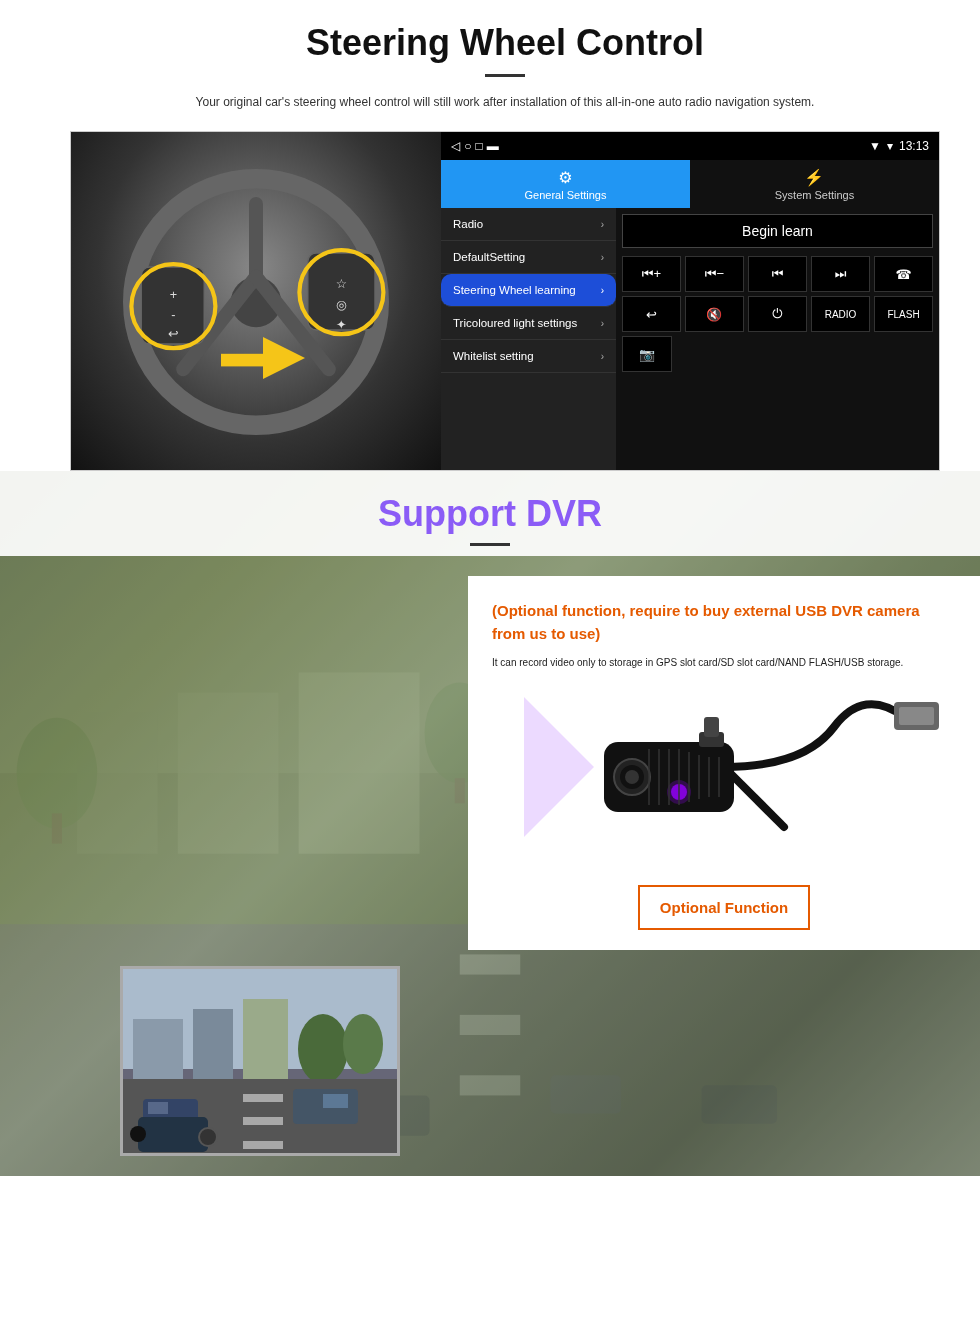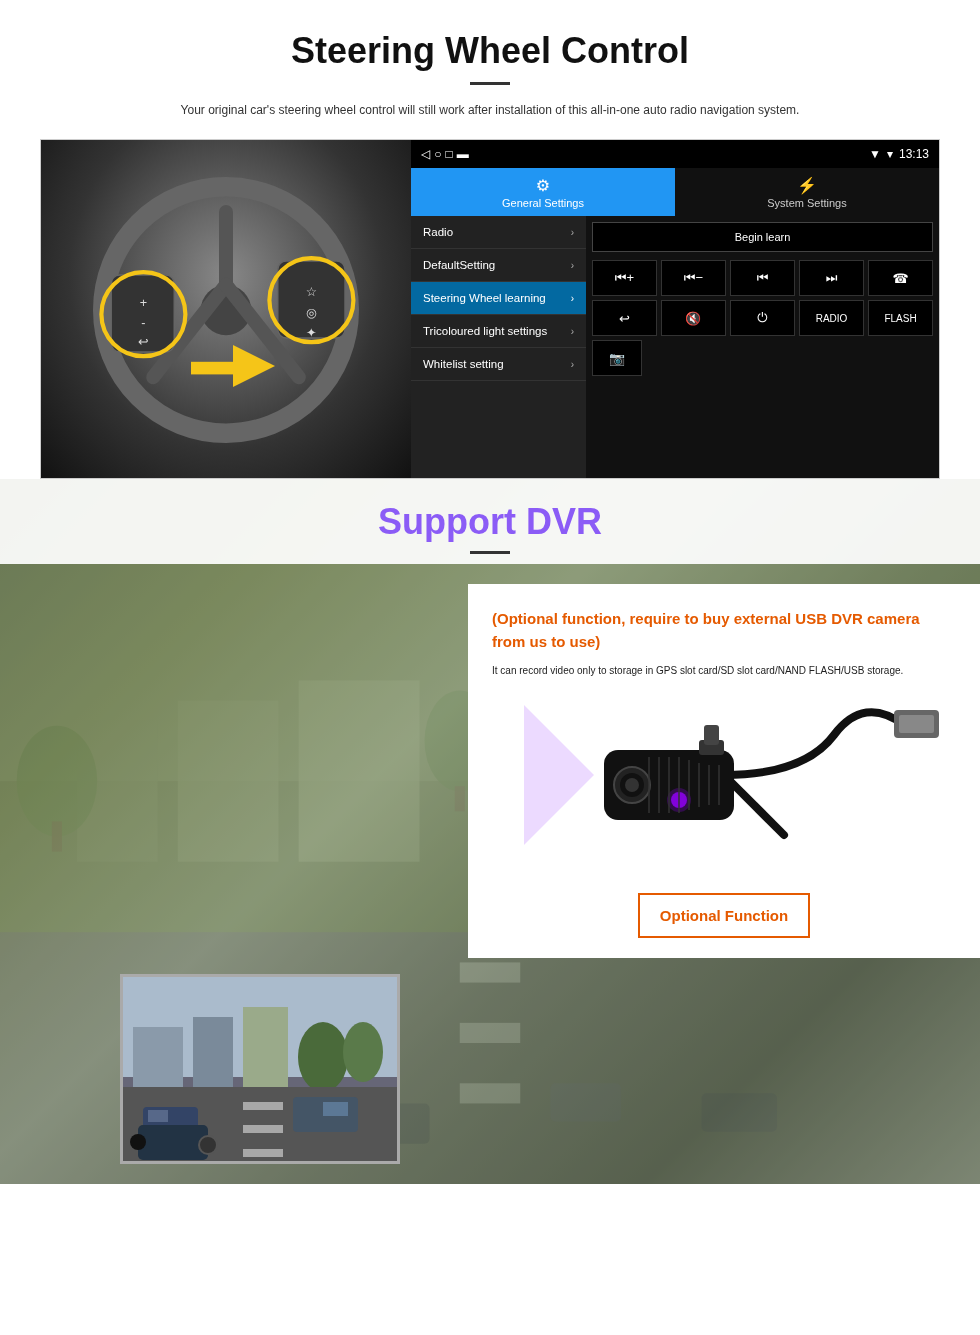--- a/index.html
+++ b/index.html
@@ -5,21 +5,22 @@
     * { margin: 0; padding: 0; box-sizing: border-box; }
     body {
       width: 980px;
       font-family: Arial, sans-serif;
       background: #fff;
       overflow-x: hidden;
     }
 
     
     .section-steering {
-      padding: 30px 40px 0;
+      padding: 22px 40px 0;
+      margin-left: 30px;
     }
     .section-title {
       text-align: center;
       font-size: 36px;
       font-weight: 900;
       color: #111;
       margin-bottom: 10px;
     }
     .section-divider {
       width: 40px;
@@ -131,22 +132,23 @@
       padding: 10px 12px;
       color: #fff;
       font-size: 12px;
       border-bottom: 1px solid #333;
       display: flex;
       align-items: center;
       justify-content: space-between;
       cursor: pointer;
     }
     .menu-item.active {
-      background: #0369a1;
-      color: #fff;
+      background: #1d4ed8;
+      color: #fff;
+      border-radius: 10px;
     }
     .menu-item .chevron {
       color: #aaa;
       font-size: 10px;
     }
     .menu-item.active .chevron {
       color: #fff;
     }
     .menu-item-label {
       font-size: 11.5px;
@@ -164,21 +166,21 @@
     .begin-learn-row {
       display: flex;
       justify-content: flex-end;
       margin-bottom: 4px;
     }
     .begin-learn-btn {
       background: #000;
       color: #fff;
       border: 1px solid #444;
       padding: 8px 20px;
-      font-size: 11px;
+      font-size: 14px;
       cursor: pointer;
       width: 100%;
     }
     .ctrl-row {
       display: flex;
       gap: 4px;
     }
     .ctrl-btn {
       flex: 1;
       background: #000;

